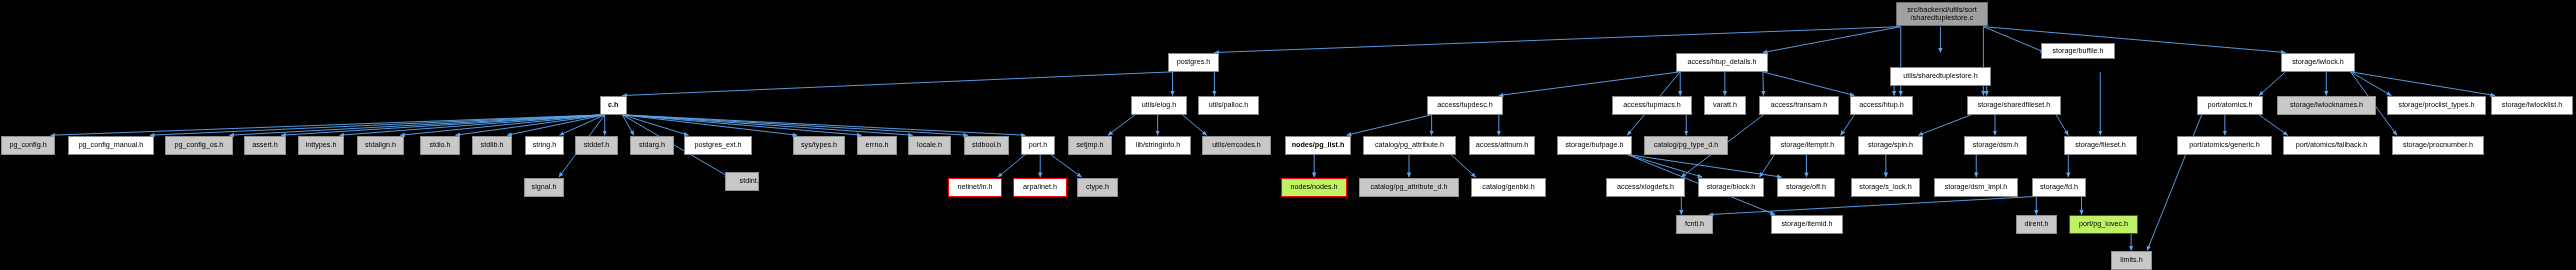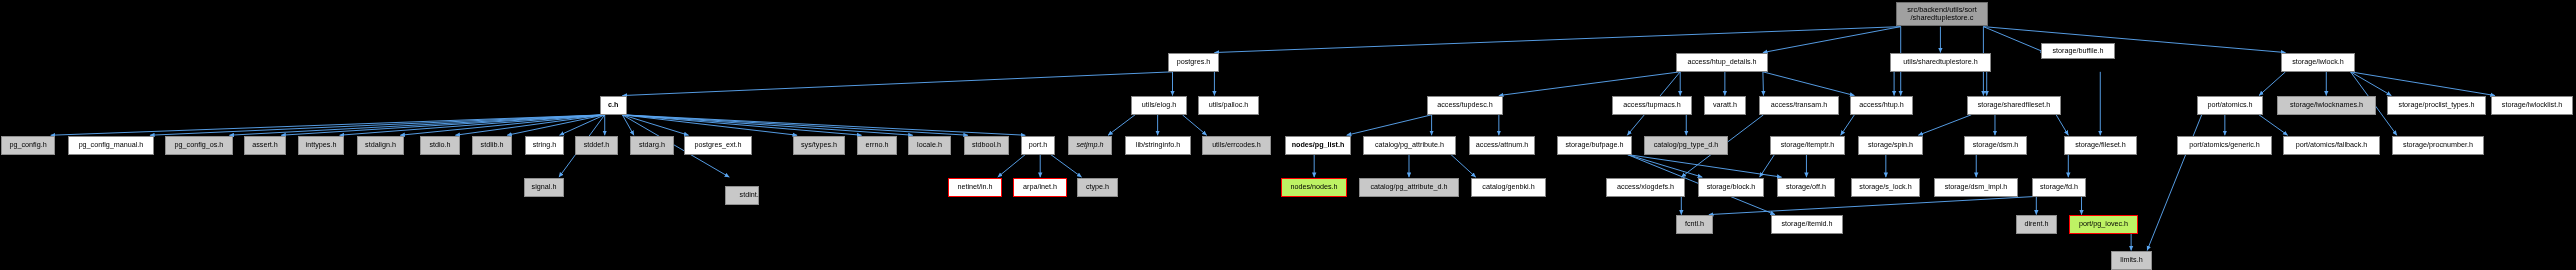--- a/index.html
+++ b/index.html
@@ -99,21 +99,21 @@
       <line x1="4146" y1="130" x2="4098" y2="173" stroke="#5aa5f0" stroke-width="1.7" marker-end="url(#arrow)"></line>
       <line x1="4220" y1="130" x2="4220" y2="173" stroke="#5aa5f0" stroke-width="1.7" marker-end="url(#arrow)"></line>
       <line x1="4264" y1="130" x2="4338" y2="173" stroke="#5aa5f0" stroke-width="1.7" marker-end="url(#arrow)"></line>
       <line x1="4264" y1="130" x2="4526" y2="173" stroke="#5aa5f0" stroke-width="1.7" marker-end="url(#arrow)"></line>
       <line x1="4264" y1="130" x2="4348" y2="245" stroke="#5aa5f0" stroke-width="1.7" marker-end="url(#arrow)"></line>
     </svg>
 <div class="node root" title="src/backend/utils/sort/sharedtuplestore.c" style="left: 1896px; top: 2.2px; width: 92px; height: 24px;">src/backend/utils/sort
 /sharedtuplestore.c</div>
     <div class="node " title="postgres.h" style="left: 1168px; top: 53px; width: 51px; height: 19px;">postgres.h</div>
     <div class="node " title="access/htup_details.h" style="left: 1676px; top: 53px; width: 92px; height: 19px;">access/htup_details.h</div>
-    <div class="node " title="utils/sharedtuplestore.h" style="left: 1890px; top: 53px; width: 101px; height: 19px;">utils/sharedtuplestore.h</div>
+    <div class="node " title="utils/sharedtuplestore.h" style="left: 1890px; top: 67px; width: 101px; height: 19px;">utils/sharedtuplestore.h</div>
     <div class="node " title="storage/buffile.h" style="left: 2041px; top: 43px; width: 74px; height: 16px;">storage/buffile.h</div>
     <div class="node " title="storage/lwlock.h" style="left: 2281px; top: 53px; width: 74px; height: 19px;">storage/lwlock.h</div>
     <div class="node " title="c.h" style="left: 600px; top: 96px; width: 26.5px; height: 19px; font-weight: bold;">c.h</div>
     <div class="node " title="utils/elog.h" style="left: 1131px; top: 96px; width: 56px; height: 19px;">utils/elog.h</div>
     <div class="node " title="utils/palloc.h" style="left: 1198px; top: 96px; width: 61px; height: 19px;">utils/palloc.h</div>
     <div class="node " title="access/tupdesc.h" style="left: 1427px; top: 96px; width: 76px; height: 19px;">access/tupdesc.h</div>
     <div class="node " title="access/tupmacs.h" style="left: 1612px; top: 96px; width: 80px; height: 19px;">access/tupmacs.h</div>
     <div class="node " title="varatt.h" style="left: 1704px; top: 96px; width: 42px; height: 19px;">varatt.h</div>
     <div class="node " title="access/transam.h" style="left: 1759px; top: 96px; width: 80px; height: 19px;">access/transam.h</div>
     <div class="node " title="access/htup.h" style="left: 1850px; top: 96px; width: 63px; height: 19px;">access/htup.h</div>
@@ -132,37 +132,37 @@
     <div class="node gray" title="stdlib.h" style="left: 472px; top: 136px; width: 40px; height: 19px;">stdlib.h</div>
     <div class="node " title="string.h" style="left: 525px; top: 136px; width: 39px; height: 19px;">string.h</div>
     <div class="node gray" title="stddef.h" style="left: 575px; top: 136px; width: 43px; height: 19px;">stddef.h</div>
     <div class="node gray" title="stdarg.h" style="left: 630px; top: 136px; width: 44px; height: 19px;">stdarg.h</div>
     <div class="node " title="postgres_ext.h" style="left: 684px; top: 136px; width: 68px; height: 19px;">postgres_ext.h</div>
     <div class="node gray" title="sys/types.h" style="left: 793px; top: 136px; width: 52px; height: 19px;">sys/types.h</div>
     <div class="node gray" title="errno.h" style="left: 857px; top: 136px; width: 40px; height: 19px;">errno.h</div>
     <div class="node gray" title="locale.h" style="left: 908px; top: 136px; width: 43px; height: 19px;">locale.h</div>
     <div class="node gray" title="stdbool.h" style="left: 964px; top: 136px; width: 45px; height: 19px;">stdbool.h</div>
     <div class="node " title="port.h" style="left: 1021px; top: 136px; width: 34px; height: 19px;">port.h</div>
-    <div class="node gray" title="setjmp.h" style="left: 1068px; top: 136px; width: 44px; height: 19px; font-style: italic;">setjmp.h</div>
+    <div class="node gray" title="setjmp.h" style="left: 1068px; top: 136px; width: 44px; height: 19px;">setjmp.h</div>
     <div class="node " title="lib/stringinfo.h" style="left: 1125px; top: 136px; width: 66px; height: 19px;">lib/stringinfo.h</div>
     <div class="node gray" title="utils/errcodes.h" style="left: 1202px; top: 136px; width: 69px; height: 19px;">utils/errcodes.h</div>
     <div class="node " title="nodes/pg_list.h" style="left: 1285px; top: 136px; width: 66px; height: 19px; font-weight: bold;">nodes/pg_list.h</div>
     <div class="node " title="catalog/pg_attribute.h" style="left: 1363px; top: 136px; width: 93px; height: 19px;">catalog/pg_attribute.h</div>
     <div class="node " title="access/attnum.h" style="left: 1469px; top: 136px; width: 66px; height: 19px;">access/attnum.h</div>
     <div class="node " title="storage/bufpage.h" style="left: 1557px; top: 136px; width: 75px; height: 19px;">storage/bufpage.h</div>
     <div class="node gray" title="catalog/pg_type_d.h" style="left: 1644px; top: 136px; width: 84px; height: 19px;">catalog/pg_type_d.h</div>
     <div class="node " title="storage/itemptr.h" style="left: 1770px; top: 136px; width: 75px; height: 19px;">storage/itemptr.h</div>
     <div class="node " title="storage/spin.h" style="left: 1858px; top: 136px; width: 65px; height: 19px;">storage/spin.h</div>
     <div class="node " title="storage/dsm.h" style="left: 1964px; top: 136px; width: 63px; height: 19px;">storage/dsm.h</div>
     <div class="node " title="storage/fileset.h" style="left: 2064px; top: 136px; width: 73px; height: 19px;">storage/fileset.h</div>
     <div class="node " title="port/atomics/generic.h" style="left: 2177px; top: 136px; width: 95px; height: 19px;">port/atomics/generic.h</div>
     <div class="node " title="port/atomics/fallback.h" style="left: 2283px; top: 136px; width: 97px; height: 19px;">port/atomics/fallback.h</div>
     <div class="node " title="storage/procnumber.h" style="left: 2392px; top: 136px; width: 92px; height: 19px;">storage/procnumber.h</div>
     <div class="node gray" title="signal.h" style="left: 524px; top: 178px; width: 40px; height: 19px;">signal.h</div>
-    <div class="node gray" title="stdint.h" style="left: 725px; top: 186px; width: 34px; height: 19px; padding-left: 20px;">stdint.h</div>
+    <div class="node gray" title="stdint.h" style="left: 725px; top: 172px; width: 34px; height: 19px; padding-left: 20px;">stdint.h</div>
     <div class="node red_white" title="netinet/in.h" style="left: 948px; top: 178px; width: 54px; height: 19px;">netinet/in.h</div>
     <div class="node red_white" title="arpa/inet.h" style="left: 1013px; top: 178px; width: 54px; height: 19px;">arpa/inet.h</div>
     <div class="node gray" title="ctype.h" style="left: 1077px; top: 178px; width: 41px; height: 19px;">ctype.h</div>
     <div class="node red_pink" title="nodes/nodes.h" style="left: 1281px; top: 178px; width: 66px; height: 19px;">nodes/nodes.h</div>
     <div class="node gray" title="catalog/pg_attribute_d.h" style="left: 1359px; top: 178px; width: 100px; height: 19px;">catalog/pg_attribute_d.h</div>
     <div class="node " title="catalog/genbki.h" style="left: 1471px; top: 178px; width: 75px; height: 19px;">catalog/genbki.h</div>
     <div class="node " title="access/xlogdefs.h" style="left: 1606px; top: 178px; width: 79px; height: 19px;">access/xlogdefs.h</div>
     <div class="node " title="storage/block.h" style="left: 1698px; top: 178px; width: 66px; height: 19px;">storage/block.h</div>
     <div class="node " title="storage/off.h" style="left: 1777px; top: 178px; width: 58px; height: 19px;">storage/off.h</div>
     <div class="node " title="storage/s_lock.h" style="left: 1851px; top: 178px; width: 69px; height: 19px;">storage/s_lock.h</div>

